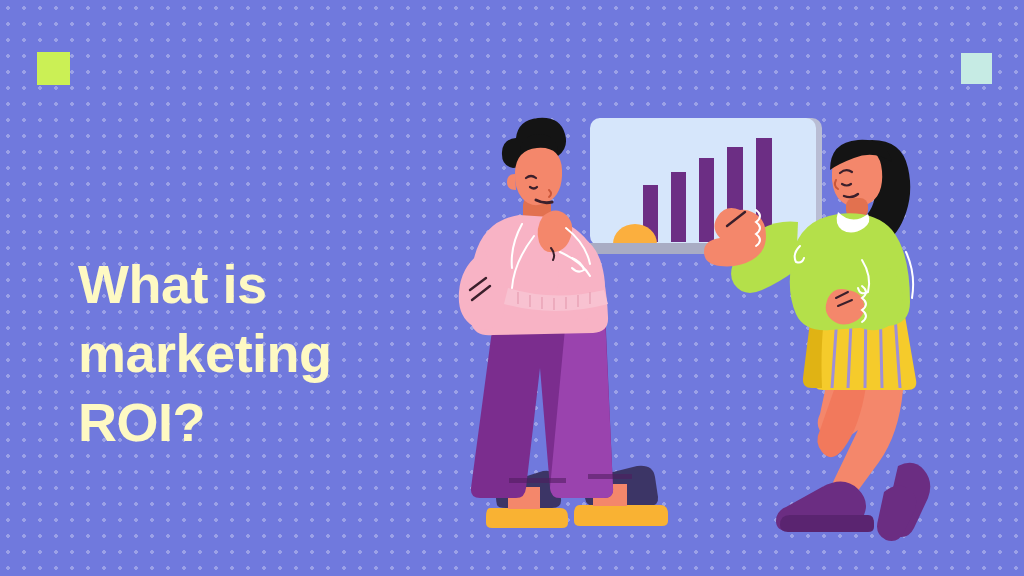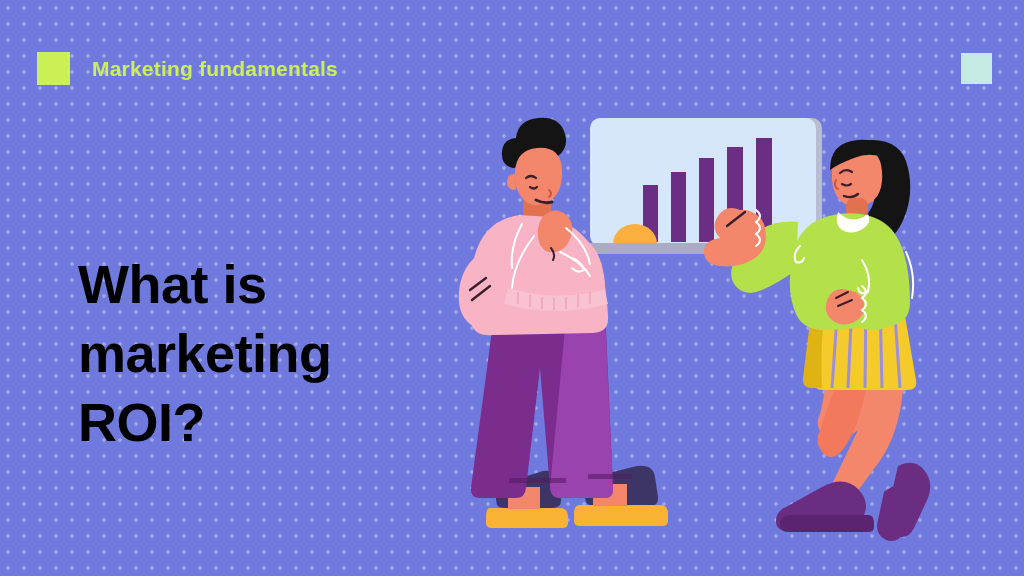--- a/index.html
+++ b/index.html
@@ -32,21 +32,21 @@
     color:#CBF055;font-size:21px;font-weight:bold;letter-spacing:.2px;
     white-space:nowrap;line-height:1;
   }
   #corner-square{
     position:absolute;right:32px;top:53px;
     width:31px;height:31px;background:#C6EBE4;
   }
   
   #headline{
     position:absolute;left:78px;top:250px;
-    color:#000000;font-size:54px;font-weight:bold;
+    color:#fef9c3;font-size:54px;font-weight:bold;
     line-height:1.28;letter-spacing:-0.5px;
     max-width:330px;
   }
   
   #illustration{position:absolute;left:0;top:0;width:1024px;height:576px;}
   #illustration svg{display:block;}
 </style>
 </head>
 <body>
 
@@ -196,20 +196,19 @@
         <path d="M862 260 q10 16 6 32 q-8 4 -10 -4"></path>
         <path d="M906 252 q10 22 6 46"></path>
       </g>
     </g>
 
   </svg>
   </div>
 
   <div id="eyebrow-row">
     <div id="eyebrow-square"></div>
-    <div id="eyebrow-text">Marketing fundamentals</div>
   </div>
 
   <div id="corner-square"></div>
 
   <div id="headline">What is marketing ROI?</div>
 
 </div>
 
 </body></html>

